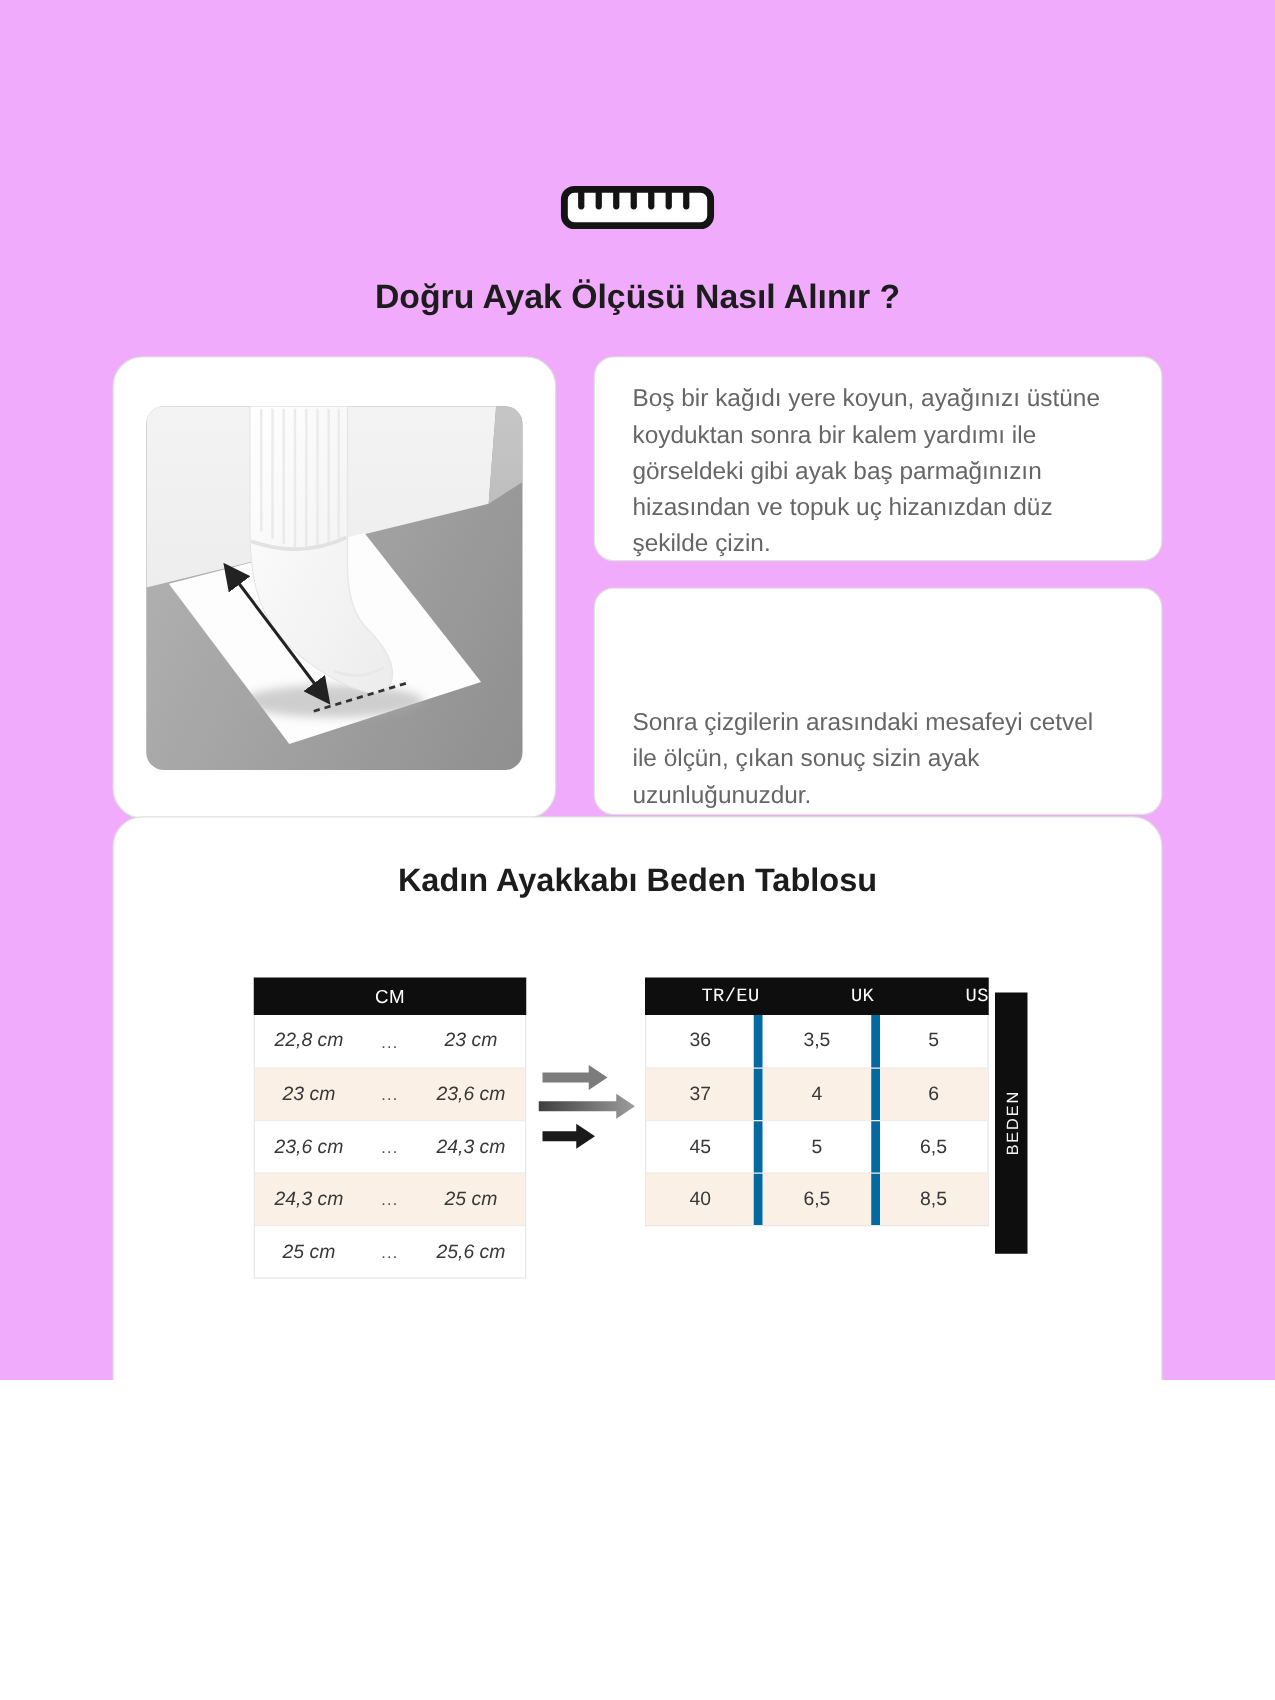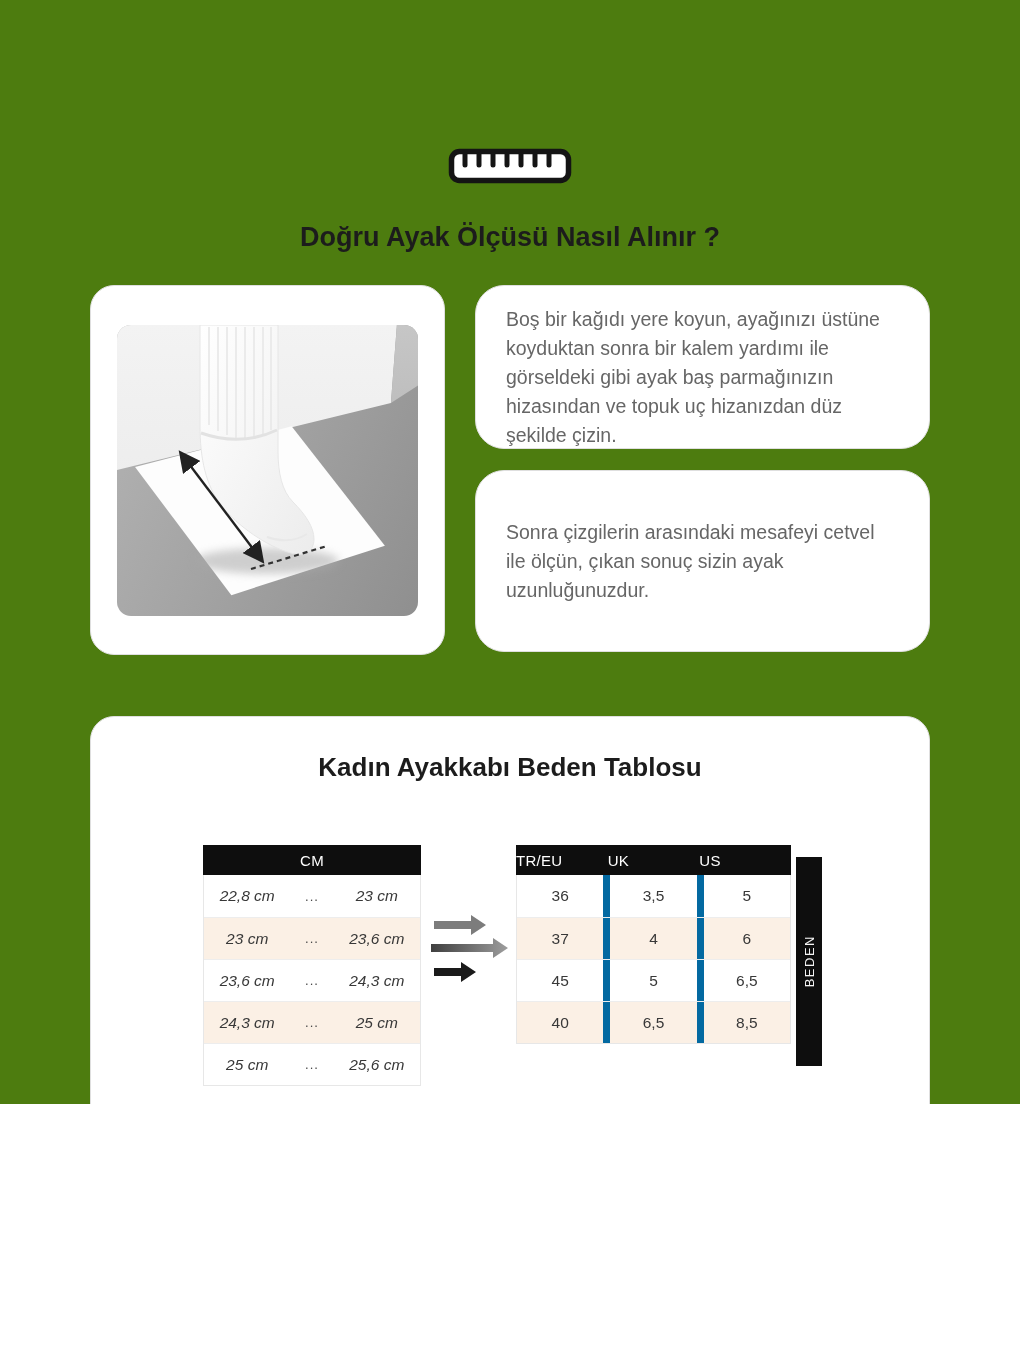--- a/index.html
+++ b/index.html
@@ -10,21 +10,21 @@
     --text-muted:#666666;
     --table-text:#383838;
   }
   *{box-sizing:border-box;}
   html,body{margin:0;padding:0;}
   body{
     width:1020px;height:1360px;background:#ffffff;
     font-family:"Liberation Sans","DejaVu Sans",sans-serif;
     -webkit-font-smoothing:antialiased;
   }
-  .page{position:relative;width:1020px;height:1104px;overflow:hidden;background:#4d7c0f;}
+  .page{position:relative;width:1020px;height:1104px;overflow:hidden;background:#f0abfc;}
 
   
   .ruler-wrap{position:absolute;top:148px;left:0;width:100%;display:flex;justify-content:center;}
   h1.page-title{
     position:absolute;top:220px;left:0;width:100%;margin:0;text-align:center;
     font-size:27px;line-height:34px;font-weight:700;color:var(--text-primary,#1c1c1c);
   }
 
   
   .section1{position:absolute;top:285px;left:90px;width:840px;height:370px;display:flex;gap:30px;}
@@ -48,30 +48,30 @@
   }
   .paper{
     position:absolute;inset:0;background:#fdfdfd;
     clip-path:polygon(6% 49%,58% 35%,89% 76%,38% 93%);
     filter:drop-shadow(0 5px 7px rgba(0,0,0,0.22));
   }
   .foot-svg{position:absolute;inset:0;}
 
   .text-col{flex:1;display:flex;flex-direction:column;gap:21px;}
   .text-box{
-    border:1.5px solid var(--card-border,#dfdfdf);border-radius:29px;background:#fff;
+    border:1.5px solid var(--card-border,#dfdfdf);border-radius:16px;background:#fff;
     color:var(--text-muted,#666);font-size:19.5px;line-height:29px;
   }
   .text-box p{margin:0;}
   .text-box.first{height:164px;padding:19px 30px;}
-  .text-box.second{height:182px;padding:0 30px;display:flex;align-items:center;}
+  .text-box.second{height:182px;padding:0 30px;display:flex;align-items:flex-end;}
 
   
   .chart-card{
-    position:absolute;top:716px;left:90px;width:840px;height:555px;background:#fff;
+    position:absolute;top:653px;left:90px;width:840px;height:555px;background:#fff;
     border:1.5px solid var(--card-border,#dfdfdf);border-radius:24px;
   }
   h2.chart-title{margin:34px 0 0;text-align:center;font-size:26px;line-height:32px;font-weight:700;color:var(--text-primary,#1c1c1c);}
   .tables{position:relative;height:240px;margin-top:43px;}
 
   .thead{
     height:30px;background:var(--header-bg,#0e0e0e);color:#fff;
     display:flex;align-items:center;font-size:15px;font-weight:500;letter-spacing:0.3px;margin-top:19px;
   }
   .tbody{border:1px solid #e7e7e7;border-top:none;background:#fff;}
@@ -80,21 +80,21 @@
   .trow + .trow{border-top:1px solid #ededed;}
 
   .cm-table{position:absolute;left:112px;top:0;width:218px;}
   .cm-table .thead{justify-content:center;}
   .cm-table .c1,.cm-table .c3{width:40%;display:flex;align-items:center;justify-content:center;font-style:italic;}
   .cm-table .c2{width:20%;display:flex;align-items:center;justify-content:center;font-size:13px;color:#4a4a4a;letter-spacing:1px;}
 
   .arrows{position:absolute;left:338px;top:82px;}
 
   .size-table{position:absolute;left:425px;top:0;width:275px;}
-  .size-table .thead .hcell{flex:1;text-align:left;}
+  .size-table .thead .hcell{flex:1;text-align:right;font-family:Liberation Mono, monospace;}
   .size-table .cell{flex:1;display:flex;align-items:center;justify-content:center;}
   .size-table .cell + .cell{border-left:7px solid #0369a1;}
 
   .beden{
     position:absolute;left:705px;top:31px;width:26px;height:209px;
     background:var(--header-bg,#0e0e0e);display:flex;align-items:center;justify-content:center;
   }
   .beden span{
     writing-mode:vertical-rl;transform:rotate(180deg);
     color:#f5f5f5;font-size:13px;letter-spacing:1.5px;font-weight:400;

